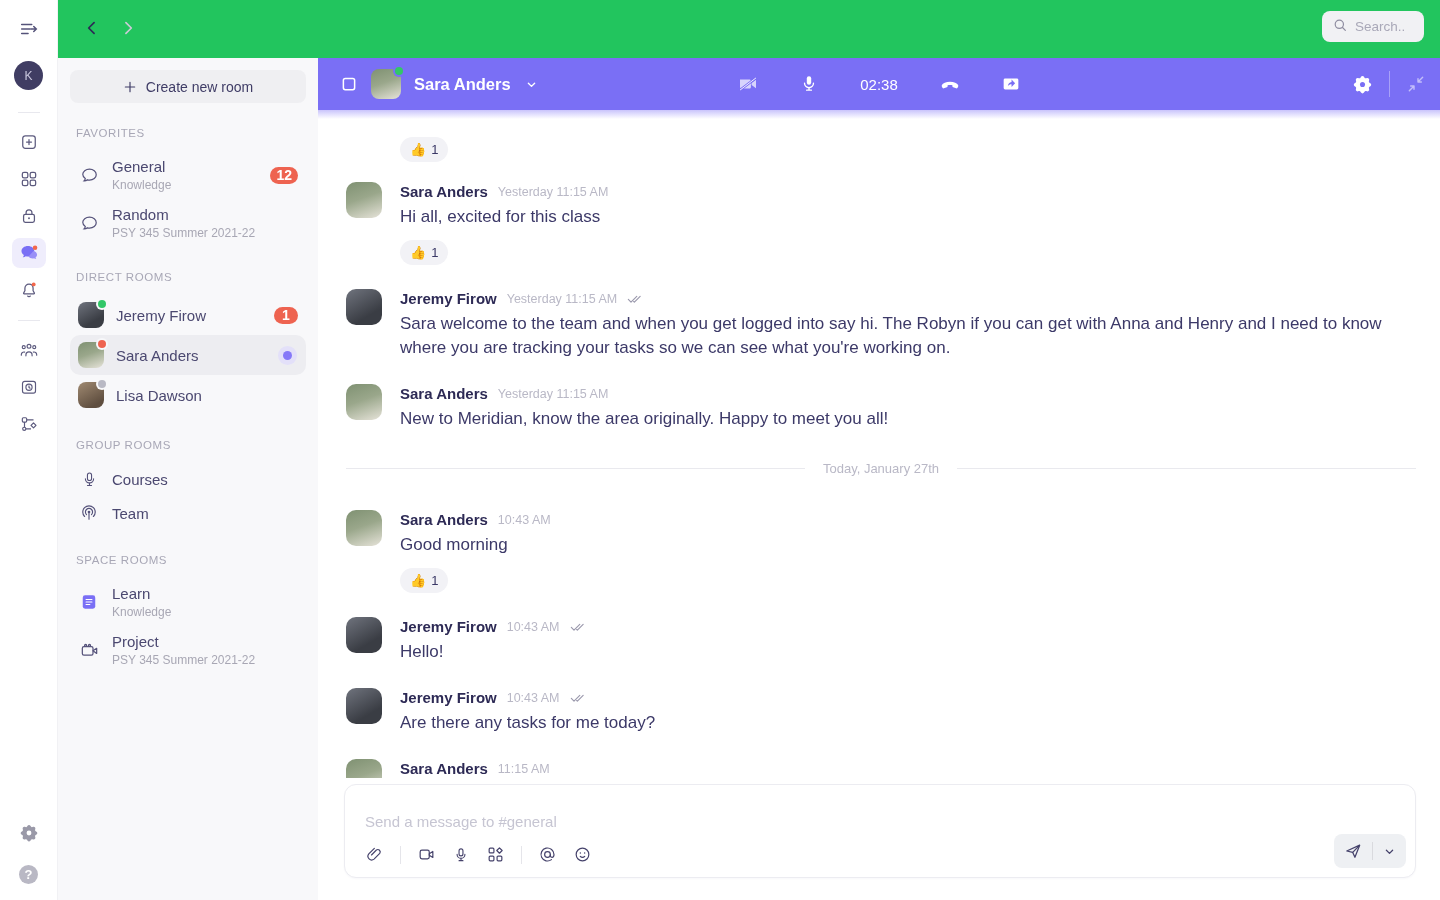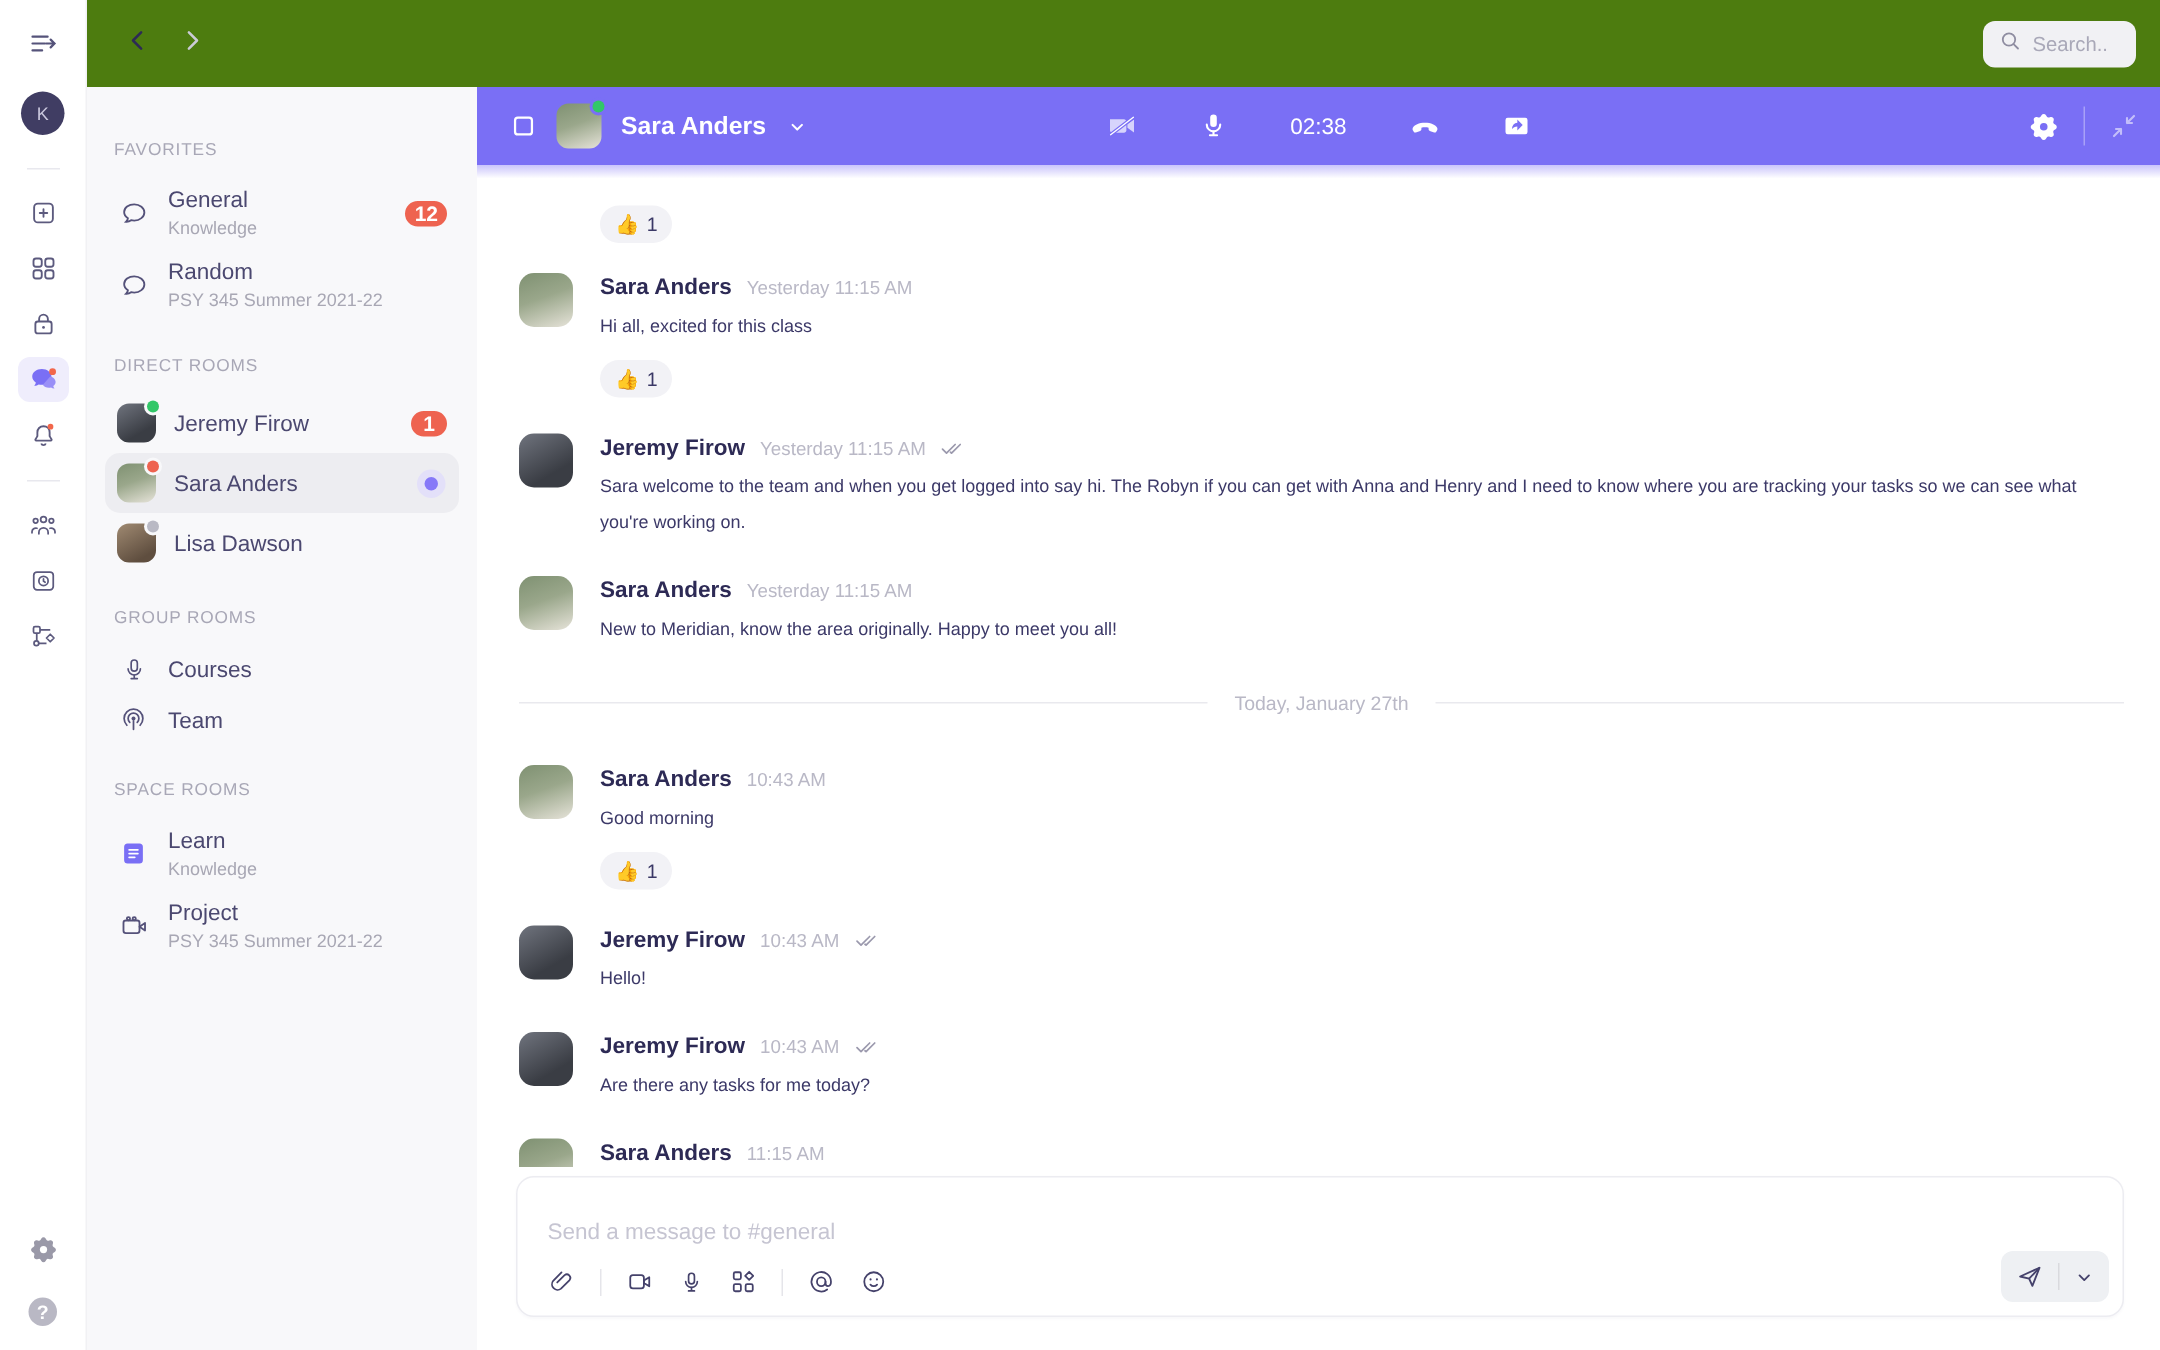--- a/index.html
+++ b/index.html
@@ -32,21 +32,21 @@
   .rail-btn{width:34px;height:30px;border-radius:8px;display:flex;align-items:center;justify-content:center;
     color:var(--rail-ic);margin-bottom:7px;cursor:pointer;position:relative;}
   .rail-btn.active{background:var(--accent-light);}
   .rail-spacer{flex:1;}
   .help-ic{width:19px;height:19px;border-radius:50%;background:#b9b8c4;color:#fff;font-size:13px;font-weight:700;
     display:flex;align-items:center;justify-content:center;margin:10px 0 16px;cursor:pointer;}
   .help-ic::after{content:"?";}
 
   
   .main-col{flex:1;display:flex;flex-direction:column;min-width:0;}
-  .topbar{height:58px;flex:0 0 58px;display:flex;align-items:center;padding:0 16px 0 24px;background:#4d7c0f;}
+  .topbar{height:58px;flex:0 0 58px;display:flex;align-items:flex-end;padding:0 16px 16px 24px;background:#22c55e;}
   .nav-arrows{display:flex;align-items:center;gap:16px;}
   .nav-arrows .b{cursor:pointer;}
   .search-box{margin-left:auto;width:102px;height:31px;background:#f1f1f4;border-radius:8px;display:flex;
     align-items:center;padding:0 10px;gap:7px;}
   .search-box input{border:none;background:transparent;outline:none;width:60px;font-size:13.5px;
     color:#6d6b85;font-family:inherit;}
   .search-box input::placeholder{color:#a9a8b8;}
 
   .content{flex:1;display:flex;min-height:0;}
 
@@ -89,21 +89,21 @@
   .cb-sep{width:1px;height:26px;background:rgba(255,255,255,.35);}
   .cb-btn{cursor:pointer;display:flex;align-items:center;}
 
   .messages{flex:1;min-height:0;overflow:hidden;padding:14px 24px 0 28px;}
   .msg{display:flex;gap:18px;margin-bottom:24px;}
   .msg-avatar{width:36px;height:36px;border-radius:10px;flex:0 0 36px;}
   .msg-body{min-width:0;padding-top:1px;}
   .msg-head{display:flex;align-items:center;gap:10px;}
   .msg-author{font-size:15px;font-weight:700;color:var(--ink);}
   .msg-time{font-size:12.5px;color:var(--muted);}
-  .msg-text{font-size:12px;line-height:24px;color:var(--body);margin-top:5px;max-width:1016px;}
+  .msg-text{font-size:17px;line-height:24px;color:var(--body);margin-top:5px;max-width:1016px;}
   .reaction{display:inline-flex;align-items:center;gap:5px;height:25px;padding:0 10px;border-radius:13px;
     background:#f2f2f6;font-size:13px;color:#3a3866;margin-top:11px;cursor:pointer;}
   .reaction .emo{font-size:13px;}
   .reaction-row{margin:0 0 20px 54px;padding-top:2px;}
   .checks{color:#9b99ad;display:flex;}
 
   .date-div{display:flex;align-items:center;gap:18px;margin:30px 0 34px;}
   .date-div .ln{flex:1;height:1px;background:#e9e9ee;}
   .date-div .dt{font-size:13px;color:#b9b8c6;white-space:nowrap;}
 
@@ -232,20 +232,26 @@
               <path d="M15.8 15.8 20 20"></path>
             </svg>
         </span>
         <input type="text" placeholder="Search.." style="">
       </div>
     </header>
 
     <div class="content">
 
       <nav class="sidebar">
+        <button class="create-btn">
+          <svg width="14" height="14" viewBox="0 0 24 24" fill="none" stroke="#3f3c66" stroke-width="2" stroke-linecap="round">
+              <path d="M12 4v16M4 12h16"></path>
+            </svg>
+          <span>Create new room</span>
+        </button>
 
         <div class="sec-title">FAVORITES</div>
 
         <div class="room">
           <span class="room-ic">
             <svg width="21" height="21" viewBox="0 0 24 24" fill="none" stroke="currentColor" stroke-width="1.4">
                 <path d="M12 4.8c-4.3 0-7.7 2.6-7.7 5.9 0 1.9 1.1 3.6 2.9 4.7-.1 1-.6 2-1.4 2.7 1.4.1 2.8-.4 3.8-1.2.8.2 1.6.3 2.4.3 4.3 0 7.7-2.9 7.7-6.2S16.3 4.8 12 4.8z"></path>
               </svg>
           </span>
           <div class="room-txt">

